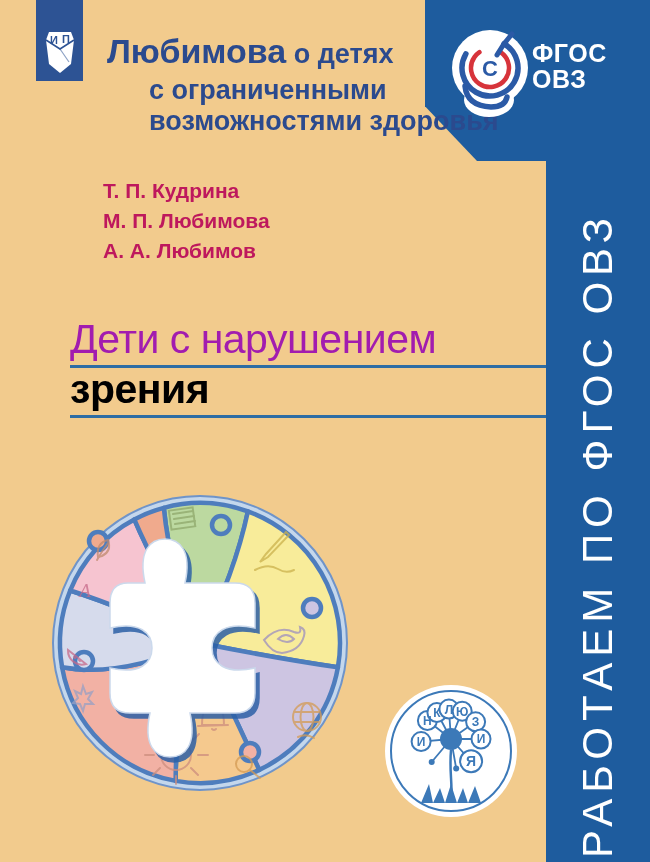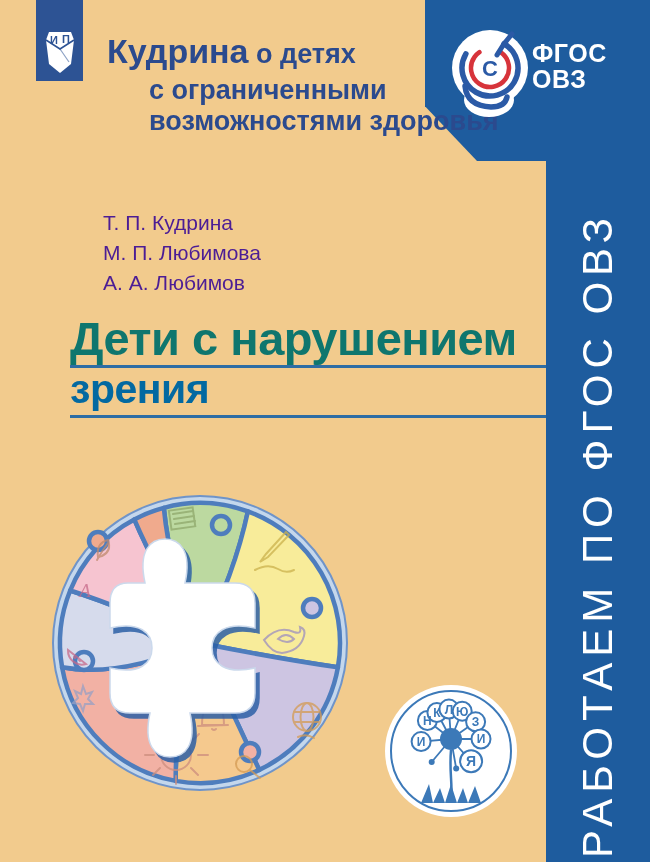--- a/index.html
+++ b/index.html
@@ -22,25 +22,25 @@
   .masthead{position:absolute;left:107px;top:36px;color:#2B4A8E;font-weight:bold;line-height:31px;}
   .masthead .l1{font-size:27px;margin-bottom:5px;}
   .masthead .l1 .big{font-size:34px;}
   .masthead .l{font-size:27px;margin-left:42px;}
 
   
   .fgos-emblem{position:absolute;left:449px;top:28px;}
   .fgos-label{position:absolute;left:532px;top:40px;color:#FFFFFF;font-weight:bold;font-size:25px;line-height:26px;letter-spacing:0.5px;}
 
   
-  .authors{position:absolute;left:103px;top:176px;color:#4c1d95;font-weight:normal;font-size:21px;line-height:30px;margin-top:32px;}
+  .authors{position:absolute;left:103px;top:176px;color:#be185d;font-weight:bold;font-size:21px;line-height:30px;}
 
   
-  .title-l1{position:absolute;left:70px;top:314px;width:480px;color:#0f766e;font-weight:bold;font-size:47px;line-height:50px;letter-spacing:-0.5px;}
-  .title-l2{position:absolute;left:70px;top:364px;width:480px;color:#0369a1;font-weight:bold;font-size:41px;line-height:50px;letter-spacing:-0.5px;}
+  .title-l1{position:absolute;left:70px;top:314px;width:480px;color:#a21caf;font-weight:normal;font-size:41px;line-height:50px;letter-spacing:-0.5px;}
+  .title-l2{position:absolute;left:70px;top:364px;width:480px;color:#000000;font-weight:bold;font-size:41px;line-height:50px;letter-spacing:-0.5px;}
   .rule{position:absolute;left:70px;width:476px;height:3px;background:#2E6DA4;}
   .rule1{top:365px;} .rule2{top:415px;}
 
   .globe{position:absolute;left:50px;top:493px;}
   .badge{position:absolute;left:383px;top:683px;}
 </style>
 </head>
 <body>
 
 <div class="cover">
@@ -53,21 +53,21 @@
     <svg class="publogo" width="31" height="44" viewBox="0 0 31 44">
       <path d="M4,2 L26,2 L29,10 L26,34 L15,43 L4,34 L1,10 Z" fill="#FFFFFF"></path>
       <path d="M1,10 L15,19 L29,10" fill="none" stroke="#2D5394" stroke-width="1.6"></path>
       <path d="M15,19 L24,32" fill="none" stroke="#2D5394" stroke-width="1.2" opacity="0.55"></path>
       <text x="9" y="14" font-size="11" font-weight="bold" fill="#2D5394" text-anchor="middle" font-family="Liberation Sans, sans-serif">И</text>
       <text x="21" y="13" font-size="11" font-weight="bold" fill="#2D5394" text-anchor="middle" font-family="Liberation Sans, sans-serif">П</text>
     </svg>
   </div>
 
   <div class="masthead">
-    <div class="l1"><span class="big">Кудрина</span><span> о детях</span></div>
+    <div class="l1"><span class="big">Любимова</span><span> о детях</span></div>
     <div class="l">с ограниченными</div>
     <div class="l">возможностями здоровья</div>
   </div>
 
   <svg class="fgos-emblem" width="84" height="94" viewBox="0 0 84 94">
     <circle cx="41" cy="40" r="38" fill="#FFFFFF"></circle>
     <ellipse cx="40" cy="72" rx="25" ry="17" fill="#FFFFFF"></ellipse>
     <circle cx="41" cy="40" r="28" fill="none" stroke="#2B5AA6" stroke-width="5.5" stroke-dasharray="132 44" transform="rotate(-60 41 40)" stroke-linecap="round"></circle>
     <circle cx="41" cy="40" r="19" fill="none" stroke="#D7343B" stroke-width="4.5" stroke-dasharray="96 23" transform="rotate(-55 41 40)" stroke-linecap="round"></circle>
     <path d="M63,6 Q54,16 48,27" fill="none" stroke="#2B5AA6" stroke-width="5" stroke-linecap="round"></path>

